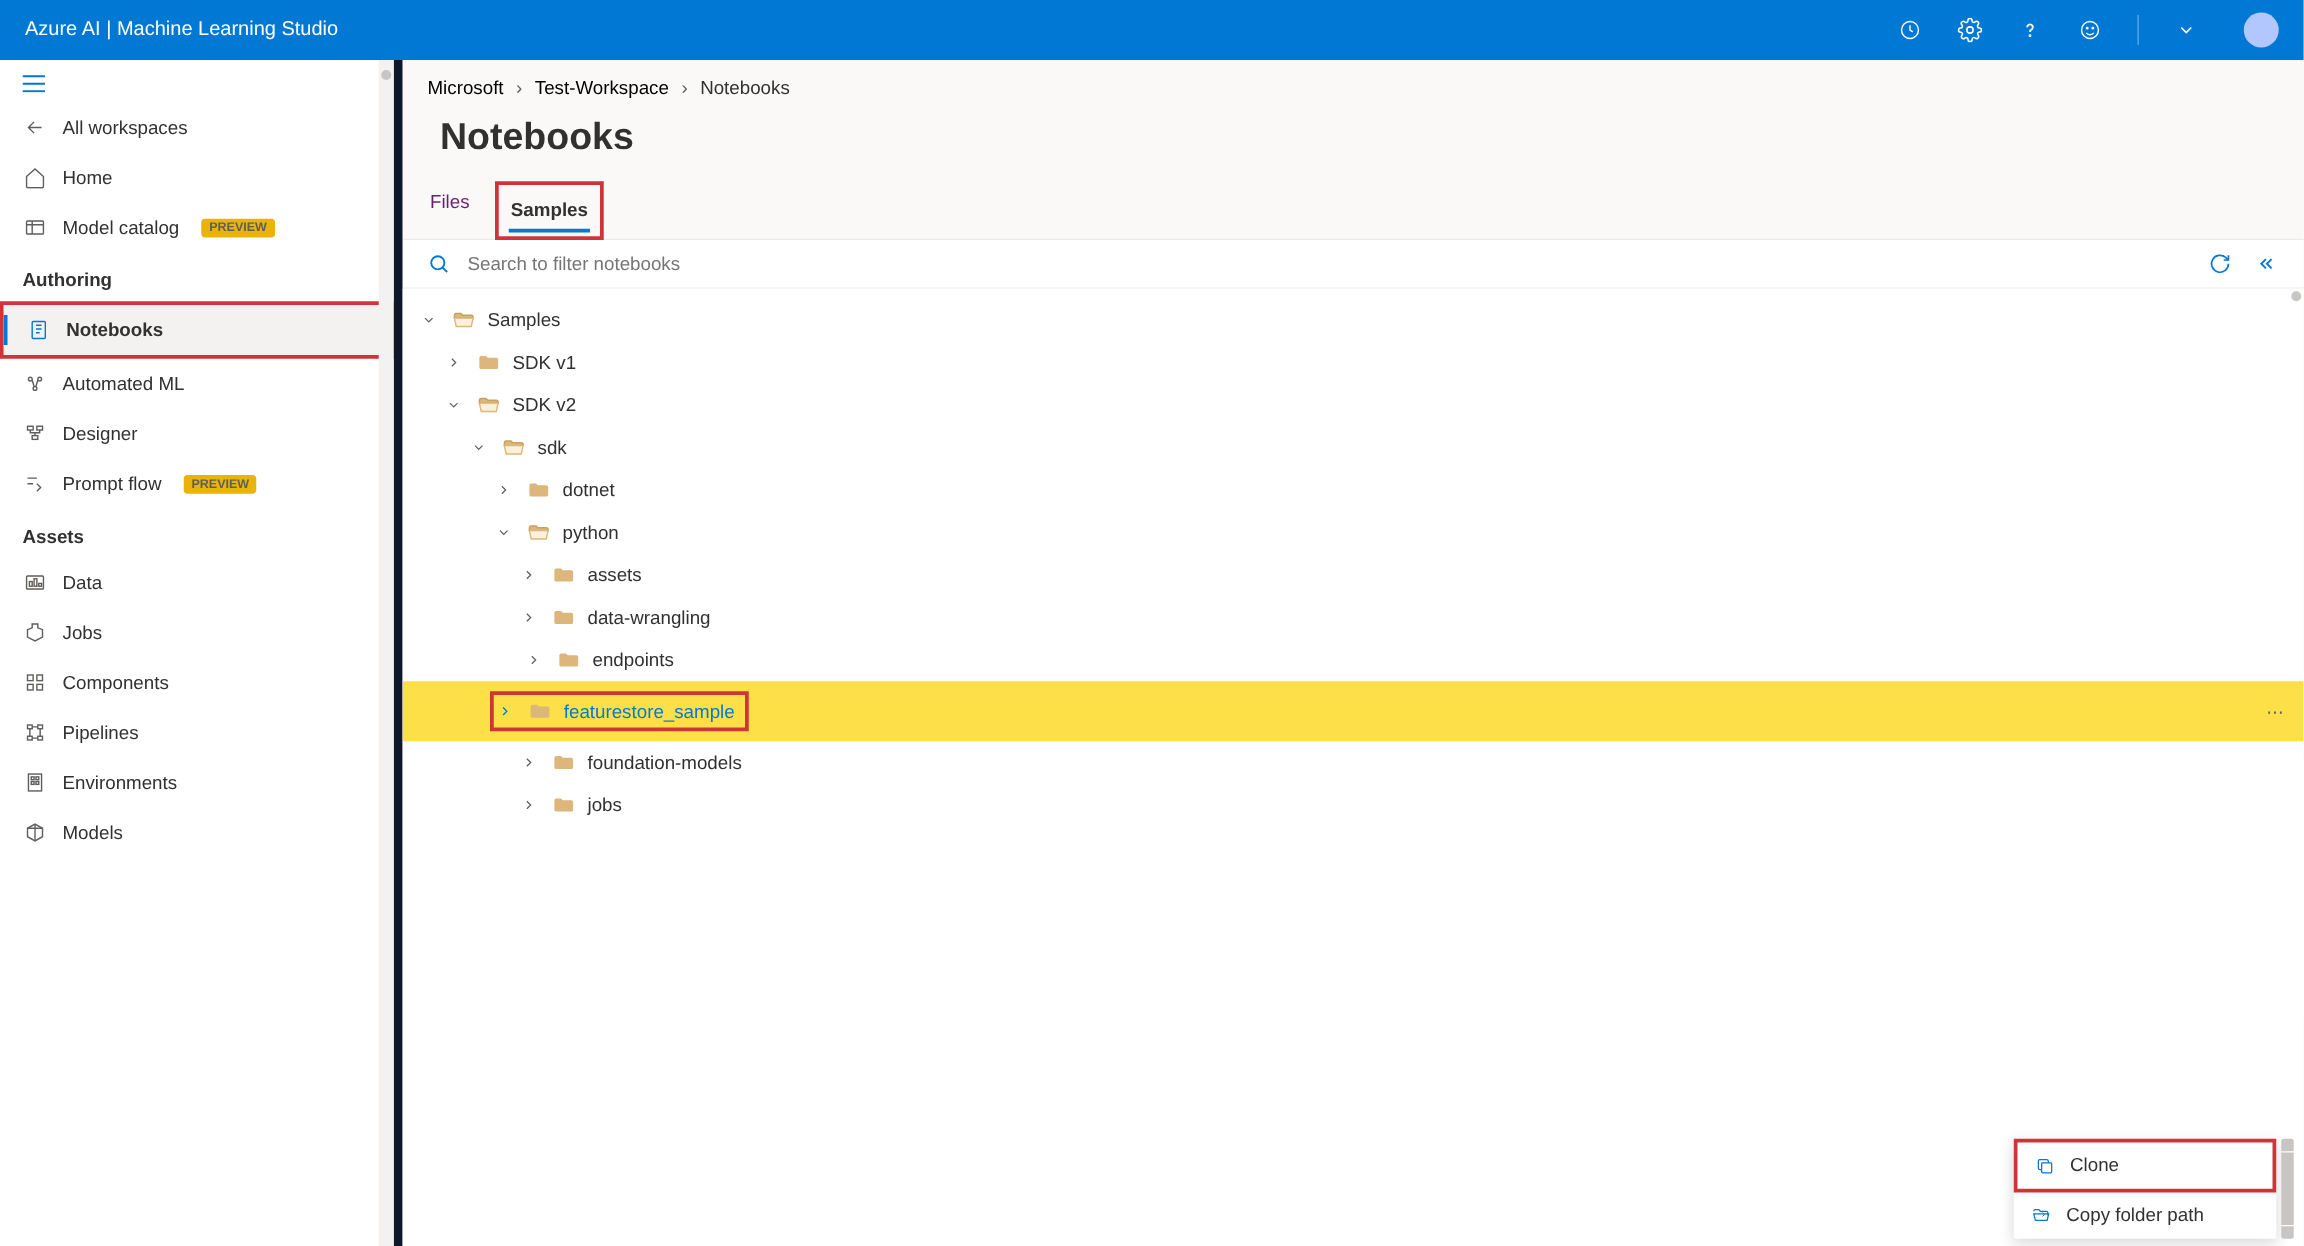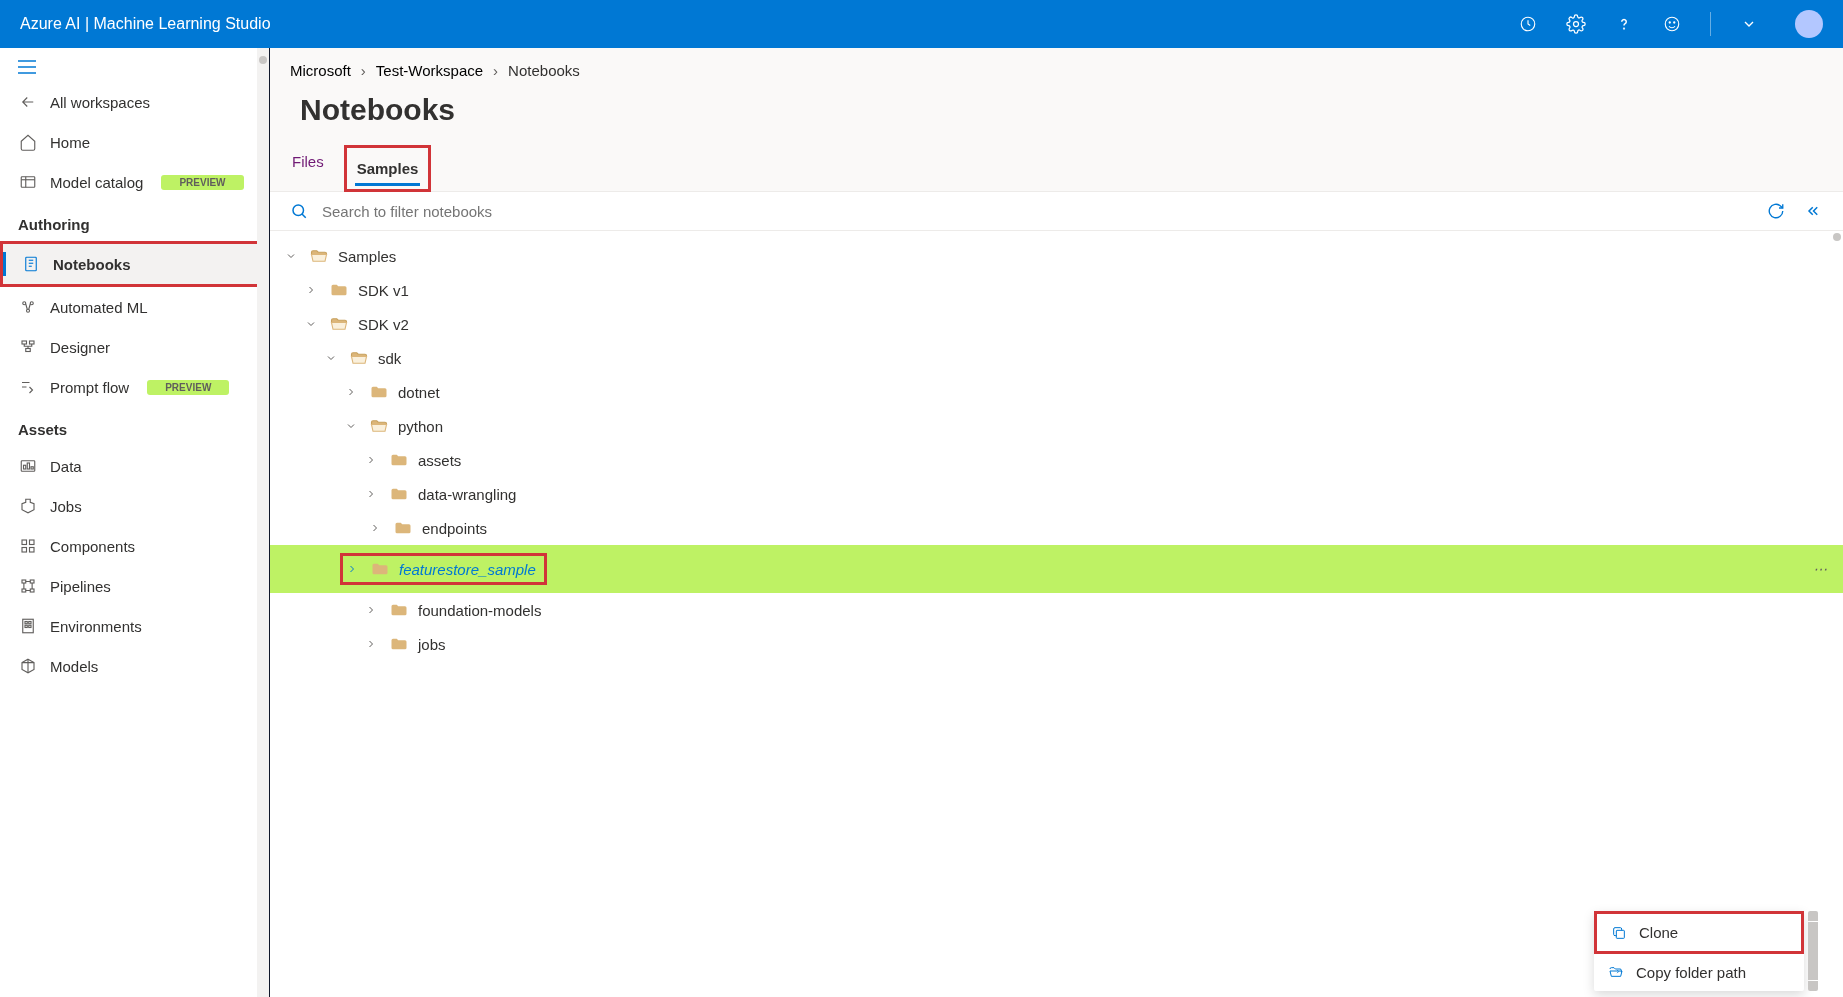--- a/index.html
+++ b/index.html
@@ -10,34 +10,34 @@
     .header-title { font-size: 16px; font-weight: 400; }
     .header-actions { display: flex; align-items: center; gap: 28px; }
     .header-icon { width: 20px; height: 20px; display: flex; align-items: center; justify-content: center; cursor: pointer; color: white; }
     .header-divider { width: 1px; height: 24px; background: rgba(255,255,255,0.4); }
     .avatar { width: 28px; height: 28px; border-radius: 50%; background: #b3c7ff; margin-left: 8px; }
     
     
     .container { display: flex; height: calc(100vh - 48px); }
     
     
-    .sidebar { width: 270px; background: white; border-right: 1px solid #0f172a; overflow-y: auto; position: relative; }
+    .sidebar { width: 322px; background: white; border-right: 7px solid #0f172a; overflow-y: auto; position: relative; }
     .sidebar-scrollbar { position: absolute; right: 0; top: 0; width: 12px; height: 100%; background: #f3f2f1; }
     .sidebar-thumb { position: absolute; right: 2px; top: 8px; width: 8px; height: 8px; background: #c8c6c4; border-radius: 4px; }
     .hamburger { padding: 12px 18px 8px; cursor: pointer; }
     .hamburger-icon { color: #0078d4; }
     .nav-item { display: flex; align-items: center; padding: 10px 18px; gap: 12px; cursor: pointer; }
     .nav-item.active { background: #f3f2f1; position: relative; }
     .nav-item.active::before { content: ""; position: absolute; left: 0; top: 8px; bottom: 8px; width: 3px; background: #0078d4; }
     .nav-icon { width: 20px; height: 20px; display: flex; align-items: center; justify-content: center; color: #605e5c; flex-shrink: 0; }
     .nav-item.active .nav-icon { color: #0078d4; }
     .nav-label { font-size: 15px; color: #323130; }
     .nav-item.active .nav-label { font-weight: 600; }
     .section-header { padding: 14px 18px 8px; font-size: 15px; font-weight: 600; color: #323130; }
-    .preview-badge { background: #bef264; color: #605e5c; font-size: 10px; padding: 2px 18px; border-radius: 3px; margin-left: 6px; font-weight: 600; }
+    .preview-badge { background: #eab308; color: #605e5c; font-size: 10px; padding: 2px 6px; border-radius: 3px; margin-left: 6px; font-weight: 600; }
     .highlight-box { border: 3px solid #d13438; padding: 0; }
     
     
     .main { flex: 1; background: #faf9f8; overflow: hidden; display: flex; flex-direction: column; }
     .breadcrumb { display: flex; align-items: center; gap: 10px; padding: 14px 20px 8px; font-size: 15px; }
     .breadcrumb-link { color: #000000; cursor: pointer; }
     .breadcrumb-sep { color: #605e5c; }
     .breadcrumb-current { color: #323130; }
     .page-title { font-size: 30px; font-weight: 600; padding: 6px 30px 18px; }
     
@@ -48,33 +48,33 @@
     .tab-highlight { border: 3px solid #d13438; padding: 4px 8px; margin-bottom: -1px; }
     
     .search-bar { display: flex; align-items: center; padding: 8px 20px; gap: 14px; background: white; border-bottom: 1px solid #edebe9; }
     .search-icon { color: #0078d4; }
     .search-input { border: none; outline: none; font-size: 15px; flex: 1; color: #605e5c; background: transparent; }
     .toolbar-icon { color: #0078d4; cursor: pointer; width: 22px; height: 22px; display:flex; align-items:center; justify-content:center;}
     
     
     .tree { flex: 1; overflow-y: auto; padding: 8px 0; position: relative; background: white; }
     .tree-row { display: flex; align-items: center; padding: 8px 12px; gap: 10px; cursor: pointer; position: relative; }
-    .tree-row.selected { background: #bef264; font-style: italic; }
+    .tree-row.selected { background: #fde047; }
     .tree-row.selected .tree-label { color: #0078d4; }
     .tree-chevron { width: 18px; display: flex; justify-content: center; color: #605e5c; }
     .tree-icon { width: 18px; height: 18px; display: flex; align-items: center; justify-content: center; }
     .tree-label { font-size: 15px; }
     .folder-icon-open { color: #c8a15e; }
     .more-icon { position: absolute; right: 16px; color: #605e5c; display: none; }
     .tree-row.selected .more-icon { display: block; }
     .tree-highlight { border: 3px solid #d13438; display: inline-flex; align-items: center; padding: 4px 8px 4px 0; gap: 10px; }
     .tree-scroll { position: absolute; right: 2px; top: 2px; width: 8px; background: #c8c6c4; border-radius: 4px; height: 8px; }
     
     
-    .context-menu { position: absolute; right: 39px; bottom: 6px; background: white; box-shadow: 0 4px 12px rgba(0,0,0,0.15); border-radius: 2px; min-width: 210px; z-index: 10; }
+    .context-menu { position: absolute; right: 22px; bottom: 6px; background: white; box-shadow: 0 4px 12px rgba(0,0,0,0.15); border-radius: 2px; min-width: 210px; z-index: 10; }
     .menu-item { display: flex; align-items: center; padding: 10px 14px; gap: 10px; cursor: pointer; font-size: 15px; }
     .menu-icon { color: #0078d4; width: 18px; }
     .menu-highlight { border: 3px solid #d13438; }
     .menu-scroll { position: absolute; right: -14px; top: 0; width: 10px; display: flex; flex-direction: column; height: 100%; justify-content: space-between; }
     .menu-scroll-btn { width: 10px; height: 10px; background: #c8c6c4; }
     
     svg { display: block; }
   </style>
 </head>
 <body>

